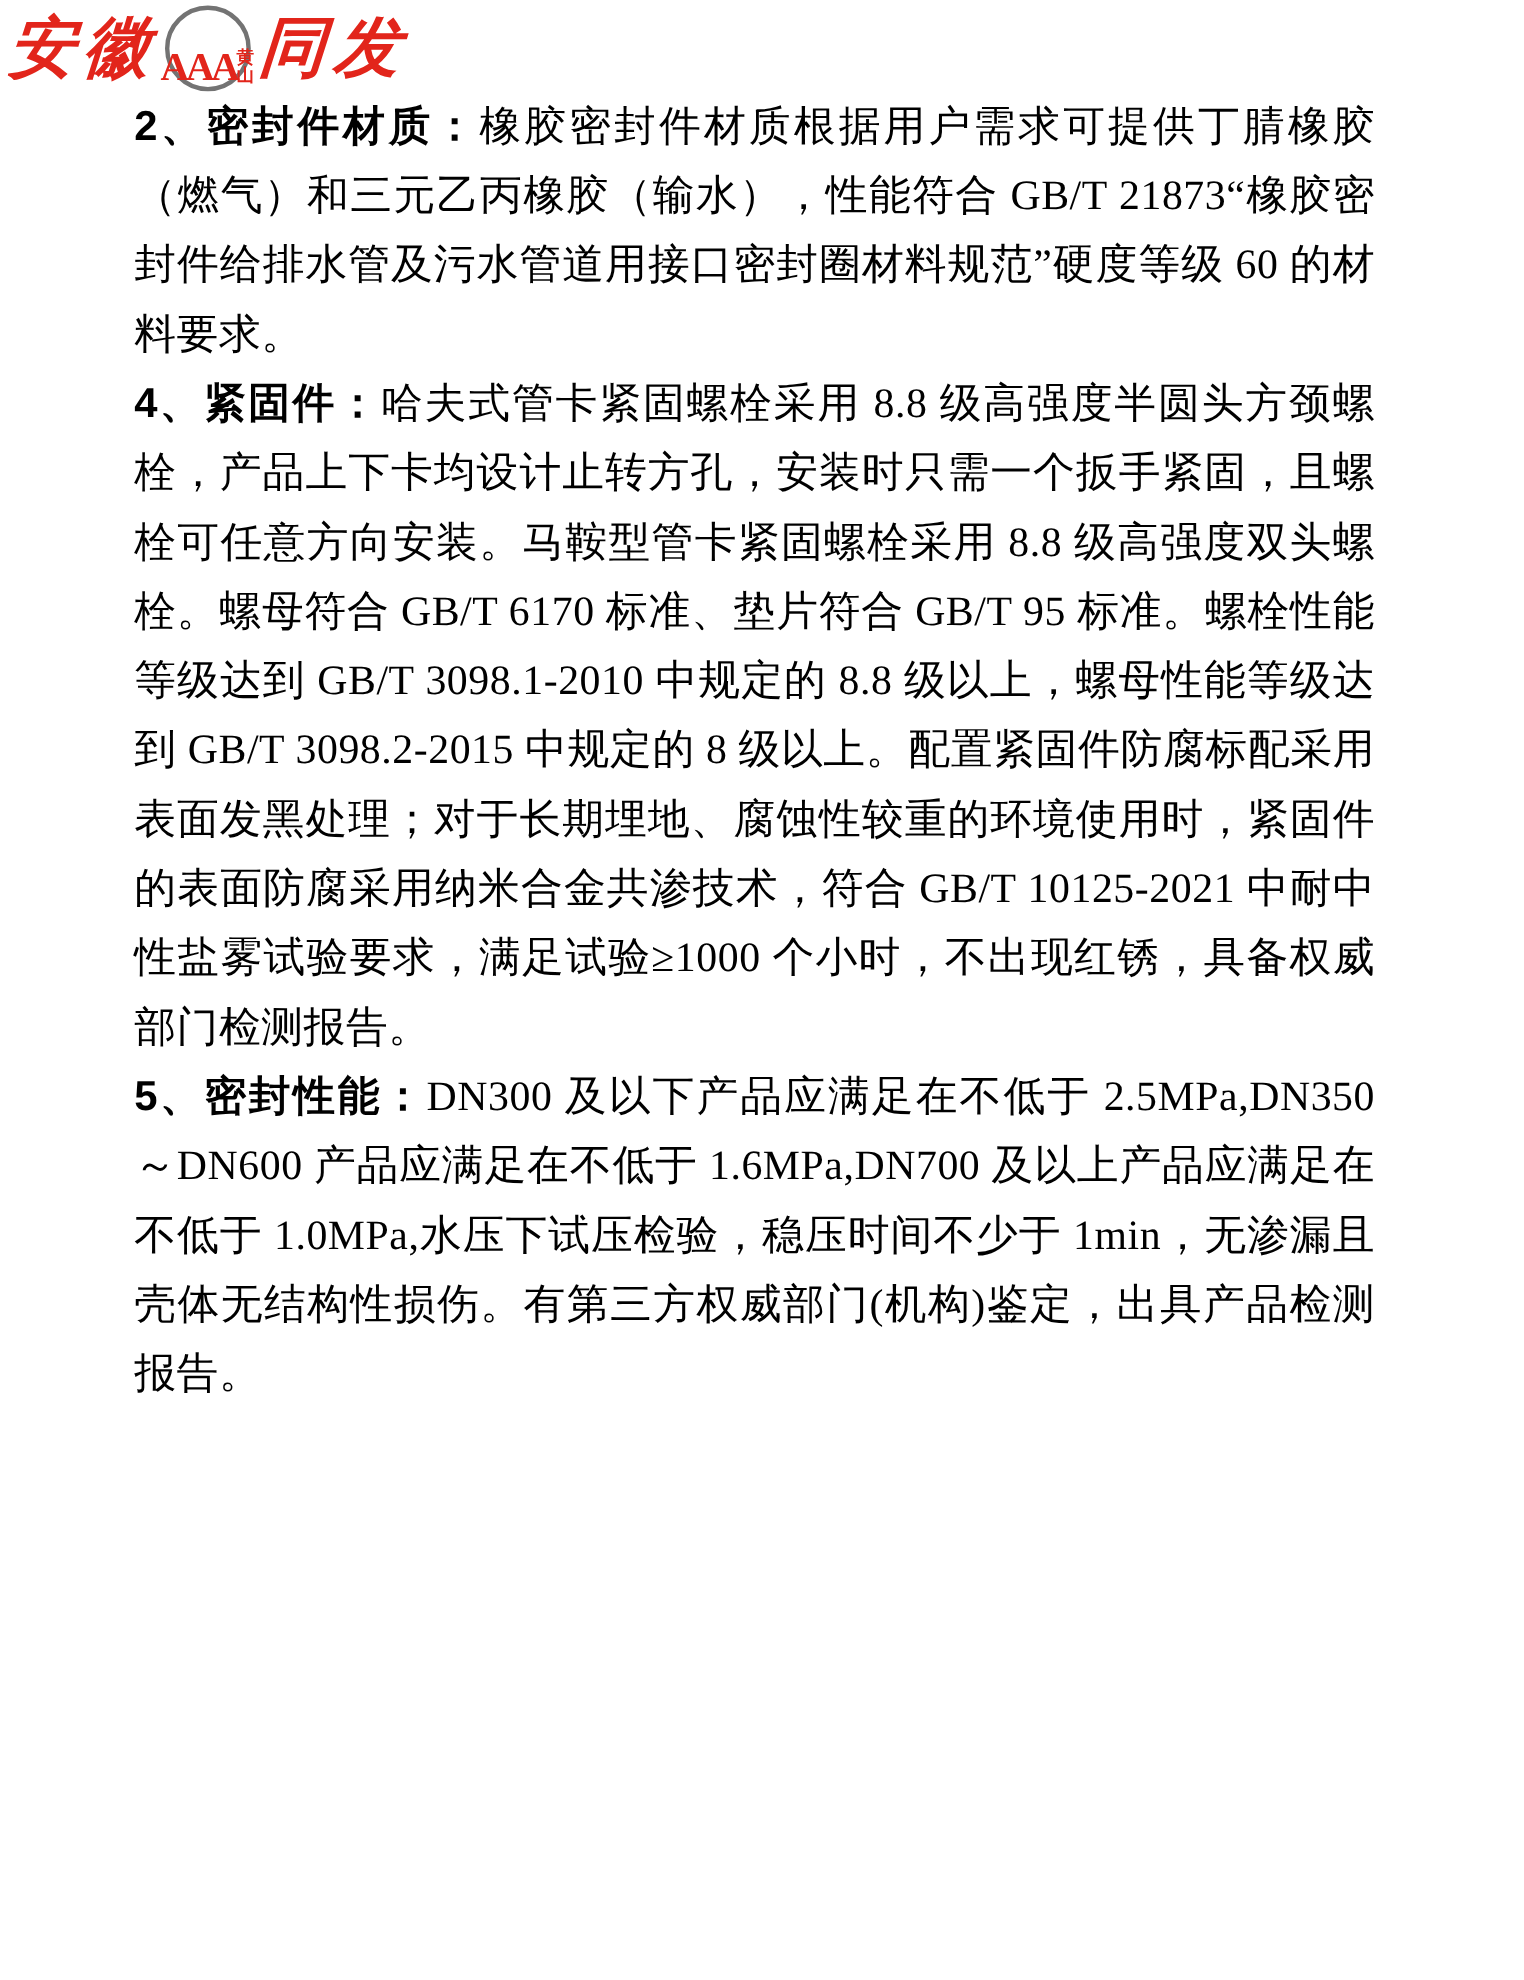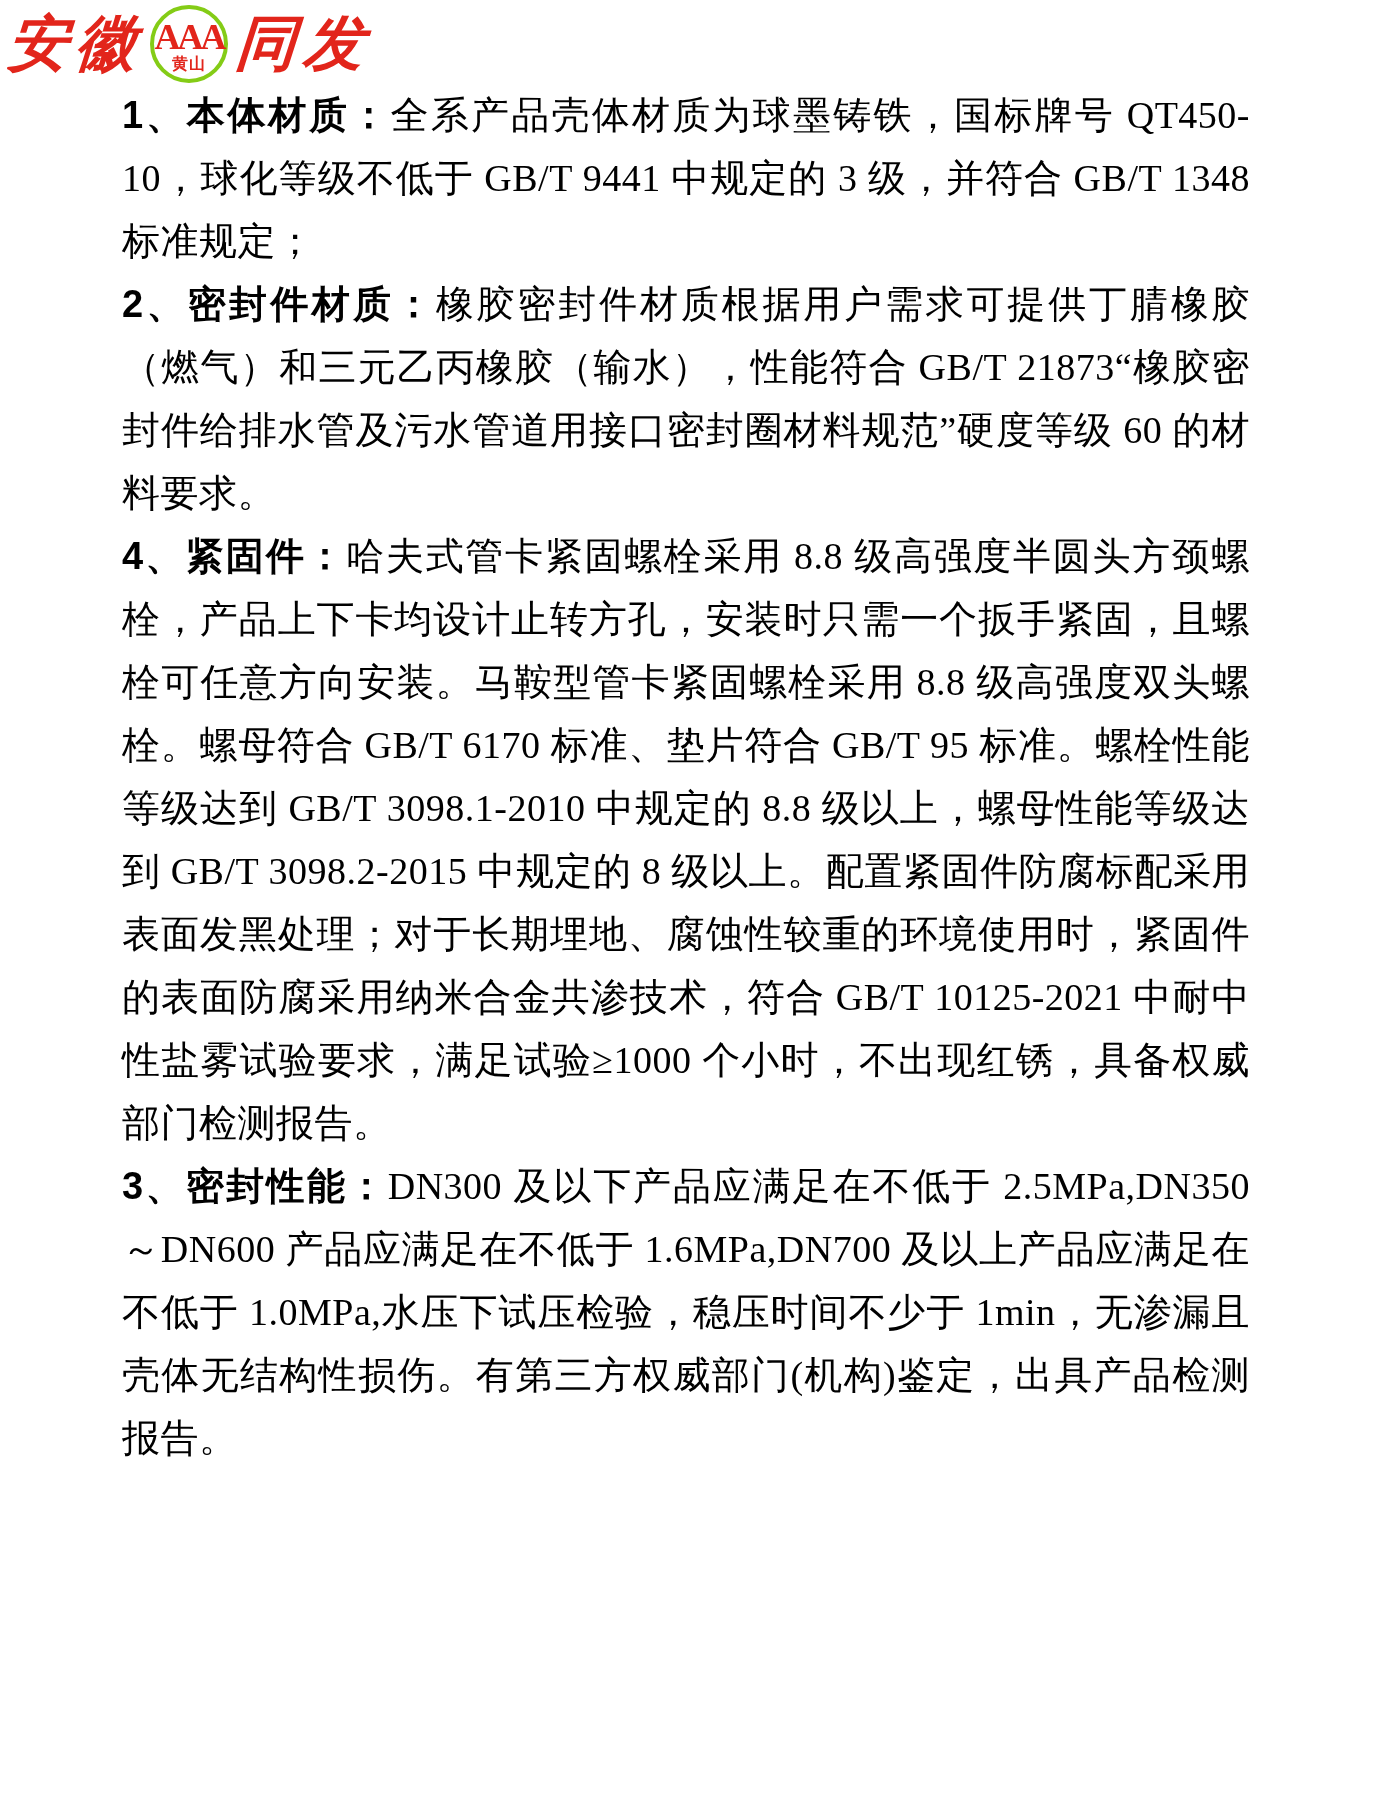--- a/index.html
+++ b/index.html
@@ -35,25 +35,25 @@
     line-height: 1;
     letter-spacing: 8px;
     font-family: "Liberation Serif", "DejaVu Serif", serif;
     transform: skewX(-4deg);
     white-space: nowrap;
   }
   .logo-circle {
     width: 78px;
     height: 78px;
     margin: 0 8px 0 6px;
-    border: 4px solid #84cc16;
+    border: 4px solid #737373;
     border-radius: 50%;
     display: flex;
-    flex-direction: column;
-    align-items: center;
+    flex-direction: row;
+    align-items: flex-end;
     justify-content: center;
     flex: 0 0 auto;
   }
   .logo-aaa {
     font-size: 36px;
     font-weight: bold;
     line-height: 1;
     letter-spacing: -3px;
     margin-top: 4px;
     font-family: "Liberation Serif", "DejaVu Serif", serif;
@@ -95,19 +95,18 @@
   <div class="logo">
     <span class="logo-script">安徽</span>
     <span class="logo-circle">
       <span class="logo-aaa">AAA</span>
       <span class="logo-sub">黄山</span>
     </span>
     <span class="logo-script">同发</span>
   </div>
 
   <div class="content" id="content">
-      <p class="para"><span class="lead">1、本体材质：</span><span>全系产品壳体材质为球墨铸铁，国标牌号 QT450-10，球化等级不低于 GB/T 9441 中规定的 3 级，并符合 GB/T 1348 标准规定；</span></p>
       <p class="para"><span class="lead">2、密封件材质：</span><span>橡胶密封件材质根据用户需求可提供丁腈橡胶（燃气）和三元乙丙橡胶（输水），性能符合 GB/T 21873“橡胶密封件给排水管及污水管道用接口密封圈材料规范”硬度等级 60 的材料要求。</span></p>
       <p class="para"><span class="lead">4、紧固件：</span><span>哈夫式管卡紧固螺栓采用 8.8 级高强度半圆头方颈螺栓，产品上下卡均设计止转方孔，安装时只需一个扳手紧固，且螺栓可任意方向安装。马鞍型管卡紧固螺栓采用 8.8 级高强度双头螺栓。螺母符合 GB/T 6170 标准、垫片符合 GB/T 95 标准。螺栓性能等级达到 GB/T 3098.1-2010 中规定的 8.8 级以上，螺母性能等级达到 GB/T 3098.2-2015 中规定的 8 级以上。配置紧固件防腐标配采用表面发黑处理；对于长期埋地、腐蚀性较重的环境使用时，紧固件的表面防腐采用纳米合金共渗技术，符合 GB/T 10125-2021 中耐中性盐雾试验要求，满足试验≥1000 个小时，不出现红锈，具备权威部门检测报告。</span></p>
-      <p class="para"><span class="lead">3、密封性能：</span><span>DN300 及以下产品应满足在不低于 2.5MPa,DN350～DN600 产品应满足在不低于 1.6MPa,DN700 及以上产品应满足在不低于 1.0MPa,水压下试压检验，稳压时间不少于 1min，无渗漏且壳体无结构性损伤。有第三方权威部门(机构)鉴定，出具产品检测报告。</span></p>
+      <p class="para"><span class="lead">5、密封性能：</span><span>DN300 及以下产品应满足在不低于 2.5MPa,DN350～DN600 产品应满足在不低于 1.6MPa,DN700 及以上产品应满足在不低于 1.0MPa,水压下试压检验，稳压时间不少于 1min，无渗漏且壳体无结构性损伤。有第三方权威部门(机构)鉴定，出具产品检测报告。</span></p>
     </div>
 
 </div>
 
 </body></html>

